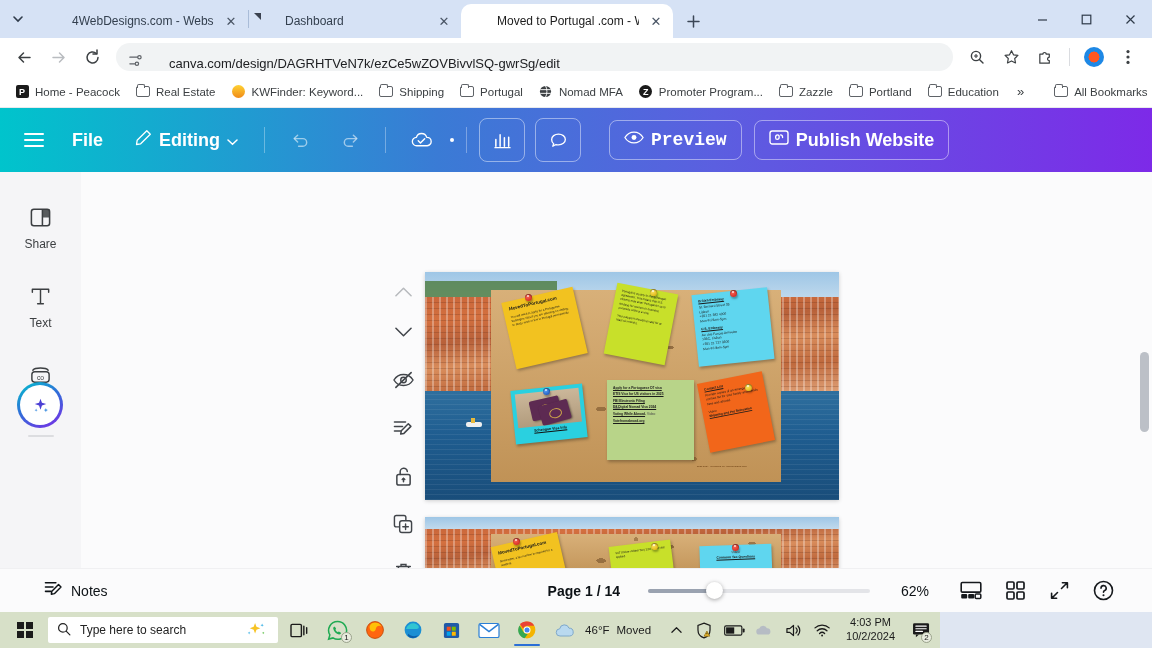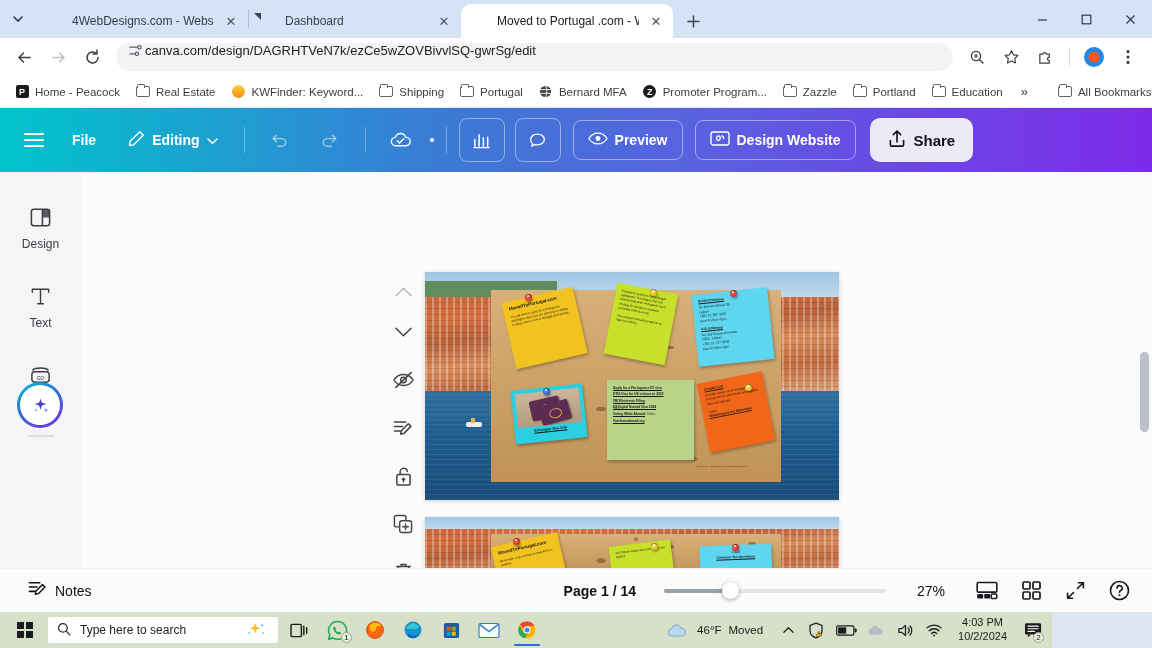--- a/index.html
+++ b/index.html
@@ -63,21 +63,21 @@
   
   .toolbar {
     position: absolute; top: 38px; left: 0; width: 1152px; height: 38px;
     background: #ffffff; display: flex; align-items: center; gap: 2px; padding: 0 8px;
   }
   .navbtn { width: 32px; height: 32px; display:flex; align-items:center; justify-content:center;
     border-radius: 50%; color: #3c4043; }
   .navbtn.disabled { color: #b9bcc0; }
   .omnibox {
     flex: 1 1 auto; height: 28px; background: #f1f3f4; border-radius: 14px;
-    display: flex; align-items: flex-start; gap: 2px; padding: 0 12px; margin: 4px 6px;
+    display: flex; align-items: flex-end; gap: 26px; padding: 0 12px; margin: 4px 6px;
     font-size: 13px; color: #202124;
   }
   .omni-url { flex: 1 1 auto; white-space: nowrap; overflow: hidden; }
   .tb-right { display:flex; align-items:center; gap: 2px; }
   .prof-avatar {
     width: 20px; height:20px; border-radius:50%;
     background: radial-gradient(circle at 50% 50%, #ff5722 0 38%, #1e88e5 40% 100%);
     display:flex; align-items:center; justify-content:center;
   }
   .vbar { width:1px; height:18px; background:#dadce0; margin:0 6px; }
@@ -102,21 +102,21 @@
   
   .canva-top {
     position:absolute; top:108px; left:0; width:1152px; height:64px;
     background: linear-gradient(90deg,#00c4cc 0%, #3a7bd5 38%, #5b5fe0 62%, #7d2ae8 100%);
     display:flex; align-items:center; padding: 0 14px; gap: 4px;
   }
   .hamb { width:40px; height:40px; display:flex; flex-direction:column; align-items:center;
      justify-content:center; gap:4px; }
   .hamb i { display:block; width:20px; height:2px; background:#fff; border-radius:2px; }
   .ct-btn { height:40px; display:flex; align-items:center; gap:7px; padding:0 14px;
-     color:#fff; font-size:14px; font-weight:bold; border-radius:8px; white-space:nowrap; }
+     color:#fff; font-size:18px; font-weight:bold; border-radius:8px; white-space:nowrap; }
   .ct-sep { width:1px; height:26px; background: rgba(255,255,255,.32); margin:0 8px; }
   .ct-icon-btn { width:46px; height:44px; display:flex; align-items:center; justify-content:center;
      color:#fff; border-radius:8px; }
   .ct-icon-btn.dim { color: rgba(255,255,255,.55); }
   .ct-outline { border:1px solid rgba(255,255,255,.45); }
   .share-btn { height:44px; display:flex; align-items:center; gap:8px; padding:0 18px;
      background:#eceaf7; color:#0d1216; font-size:15px; font-weight:bold; border-radius:10px; }
   .dot-badge { width:4px; height:4px; border-radius:50%; background:#fff; margin-left:2px; }
 
   
@@ -222,21 +222,21 @@
   .passport::after{content:""; position:absolute; left:9px; top:6px; width:11px; height:8px;
      border:1px solid #c9a24a; border-radius:50%;}
   .photo-cap { font-size:3.6px; font-weight:bold; text-decoration:underline; text-align:center;
      display:block; margin-top:2px; color:#111; }
 
   .credit { position:absolute; font-size:2.4px; color:#7a4d1e; font-weight:bold; }
 
   
   .statusbar {
     position:absolute; top:568px; left:0; width:1152px; height:44px;
-    background:#fbfbfc; display:flex; align-items:center; padding:0 16px; gap:10px;
+    background:#fbfbfc; display:flex; align-items:center; padding:0 32px; gap:10px;
     border-top:1px solid #f0f0f2;
   }
   .notes-btn { display:flex; align-items:center; gap:8px; padding:6px 12px; border-radius:7px;
      font-size:14px; color:#0d1216; }
   .pagelabel { font-size:14px; color:#0d1216; font-weight:bold; }
   .slider { position:relative; width:222px; height:16px; display:flex; align-items:center; }
   .slider-track { position:absolute; left:0; right:0; height:4px; background:#e3e4e8; border-radius:3px; }
   .slider-fill { position:absolute; left:0; height:4px; background:#9aa2b0; border-radius:3px; width:28%; }
   .slider-knob { position:absolute; left:26%; width:17px; height:17px; border-radius:50%;
      background:#fff; box-shadow:0 1px 4px rgba(0,0,0,.35); }
@@ -244,21 +244,21 @@
   .sb-icon { width:34px; height:34px; display:flex; align-items:center; justify-content:center;
      color:#16191d; border-radius:6px; }
   .sb-spacer { flex:1 1 auto; }
 
   
   .vscroll { position:absolute; right:3px; top:180px; width:9px; height:80px;
      background:#bcc0c7; border-radius:5px; }
 
   
   .taskbar {
-    position:absolute; top:612px; left:0; width:1052px; height:36px;
+    position:absolute; top:612px; left:0; width:940px; height:36px;
     background:#d7e0c8; display:flex; align-items:center; padding:0 6px; gap:4px;
   }
   .start { width:38px; height:32px; display:flex; align-items:center; justify-content:center; }
   .win-logo { width:16px; height:16px; display:grid; grid-template-columns:1fr 1fr;
      grid-template-rows:1fr 1fr; gap:1.6px; }
   .win-logo i { background:#1b1b1b; display:block; }
   .searchbox { width:230px; height:26px; background:#fff; border-radius:2px; display:flex;
      align-items:center; gap:9px; padding:0 9px; font-size:12px; color:#222; }
   .tb-ico { width:34px; height:32px; display:flex; align-items:center; justify-content:center; position:relative; }
   .tb-active::after { content:""; position:absolute; bottom:0; left:4px; right:4px; height:2.5px;
@@ -419,21 +419,21 @@
         </span>
       <span>Portugal</span>
     </div>
     <div class="bm">
       <span class="bm-ico">
         <svg width="13" height="13" viewBox="0 0 14 14">
             <circle cx="7" cy="7" r="6" fill="#3c4043"></circle>
             <path d="M7 1c2 2.4 2 9.6 0 12M1.3 5h11.4M1.3 9h11.4" stroke="#fff" stroke-width="1" fill="none"></path>
           </svg>
       </span>
-      <span>Bernard MFA</span>
+      <span>Nomad MFA</span>
     </div>
     <div class="bm">
       <span class="bm-ico">
           <span class="bm-circle" style="background:#1b1b1b;display:flex;align-items:center;justify-content:center;color:#fff;font-size:9px;font-weight:bold;">Z</span>
         </span>
       <span>Promoter Program...</span>
     </div>
     <div class="bm">
       <span class="bm-ico">
           <span class="folder-ico"></span>
@@ -523,61 +523,52 @@
           <path d="M3 16V9M7.5 16V4M12 16v-9M16.5 16V6.5" stroke="#fff" stroke-width="1.6" stroke-linecap="round"></path>
           <path d="M2 17.6h16" stroke="#fff" stroke-width="1.3" stroke-linecap="round"></path>
         </svg>
     </div>
     <div class="ct-icon-btn ct-outline" style="margin-left:6px;">
       <svg width="19" height="19" viewBox="0 0 20 20">
           <path d="M10 3.2c4 0 7.2 2.5 7.2 5.7s-3.2 5.7-7.2 5.7c-.9 0-1.8-.12-2.6-.36L4 16l.9-2.6C3.4 12.3 2.8 10.8 2.8 8.9 2.8 5.7 6 3.2 10 3.2z" fill="none" stroke="#fff" stroke-width="1.4" stroke-linejoin="round"></path>
         </svg>
     </div>
 
-    <div class="ct-btn ct-outline" style="margin-left:8px;">
+    <div class="ct-btn ct-outline" style="margin-left:24px;font-family:Liberation Mono, monospace;">
       <span>
         <svg width="20" height="15" viewBox="0 0 22 15">
             <path d="M1 7.5C3.4 3.5 7 1.5 11 1.5s7.6 2 10 6c-2.4 4-6 6-10 6s-7.6-2-10-6z" fill="none" stroke="#fff" stroke-width="1.4"></path>
             <circle cx="11" cy="7.5" r="2.7" fill="#fff"></circle>
           </svg>
       </span>
       <span>Preview</span>
     </div>
 
     <div class="ct-btn ct-outline" style="margin-left:8px;">
       <span>
         <svg width="20" height="17" viewBox="0 0 20 17">
             <rect x="1" y="2" width="18" height="13" rx="2.2" fill="none" stroke="#fff" stroke-width="1.4"></rect>
             <path d="M6.6 8.5c0-1.6 1-2.6 2-2.6s1.6.9 1.6 2.2-1 2.3-2 2.3-1.6-.7-1.6-1.9zM13.6 8.5c0-1.6-1-2.6-2-2.6" fill="none" stroke="#fff" stroke-width="1.3" stroke-linecap="round"></path>
           </svg>
       </span>
-      <span>Design Website</span>
-    </div>
-
-    <div class="share-btn" style="margin-left:10px;">
-      <span>
-        <svg width="18" height="19" viewBox="0 0 18 19">
-            <path d="M9 13V2.2M5.4 5.6L9 2l3.6 3.6" stroke="#0d1216" stroke-width="1.6" fill="none" stroke-linecap="round" stroke-linejoin="round"></path>
-            <path d="M2.4 11.5v4.2a1.4 1.4 0 0 0 1.4 1.4h10.4a1.4 1.4 0 0 0 1.4-1.4v-4.2" stroke="#0d1216" stroke-width="1.6" fill="none" stroke-linecap="round"></path>
-          </svg>
-      </span>
-      <span>Share</span>
-    </div>
+      <span>Publish Website</span>
+    </div>
+
   </div>
 
   <div class="sidebar">
     <div class="side-item">
       <span class="side-ico">
         <svg width="23" height="23" viewBox="0 0 24 24">
             <rect x="2.5" y="3.5" width="19" height="17" rx="2.6" fill="none" stroke="currentColor" stroke-width="1.6"></rect>
             <path d="M14 3.5v17" stroke="currentColor" stroke-width="1.6"></path>
             <rect x="14" y="3.5" width="7.5" height="8.5" fill="currentColor" opacity=".85"></rect>
           </svg>
       </span>
-      <span class="side-label">Design</span>
+      <span class="side-label">Share</span>
     </div>
     <div class="side-item">
       <span class="side-ico">
         <svg width="23" height="23" viewBox="0 0 24 24">
             <path d="M3.5 4.5h17M12 4.5v15M9 19.5h6M3.5 4.5v3M20.5 4.5v3" stroke="currentColor" stroke-width="1.5" fill="none" stroke-linecap="round"></path>
           </svg>
       </span>
       <span class="side-label">Text</span>
     </div>
     <div class="side-item">
@@ -772,21 +763,21 @@
     <div class="sb-spacer"></div>
 
     <div class="pagelabel">Page 1 / 14</div>
 
     <div class="slider" style="margin-left:18px;">
       <span class="slider-track"></span>
       <span class="slider-fill"></span>
       <span class="slider-knob"></span>
     </div>
 
-    <div class="zoomlabel" style="margin-left:14px;">27%</div>
+    <div class="zoomlabel" style="margin-left:14px;">62%</div>
 
     <div class="sb-icon" style="margin-left:8px;">
       <svg width="22" height="19" viewBox="0 0 22 19">
           <rect x="1.2" y="1.5" width="19.6" height="9.6" rx="1.2" fill="none" stroke="#16191d" stroke-width="1.6"></rect>
           <rect x="1.2" y="13" width="6" height="4.4" rx="1" fill="#16191d"></rect>
           <rect x="8.2" y="13" width="6" height="4.4" rx="1" fill="#16191d"></rect>
           <rect x="15.2" y="13" width="5.6" height="4.4" rx="1" fill="none" stroke="#16191d" stroke-width="1.5"></rect>
         </svg>
     </div>
     <div class="sb-icon">

